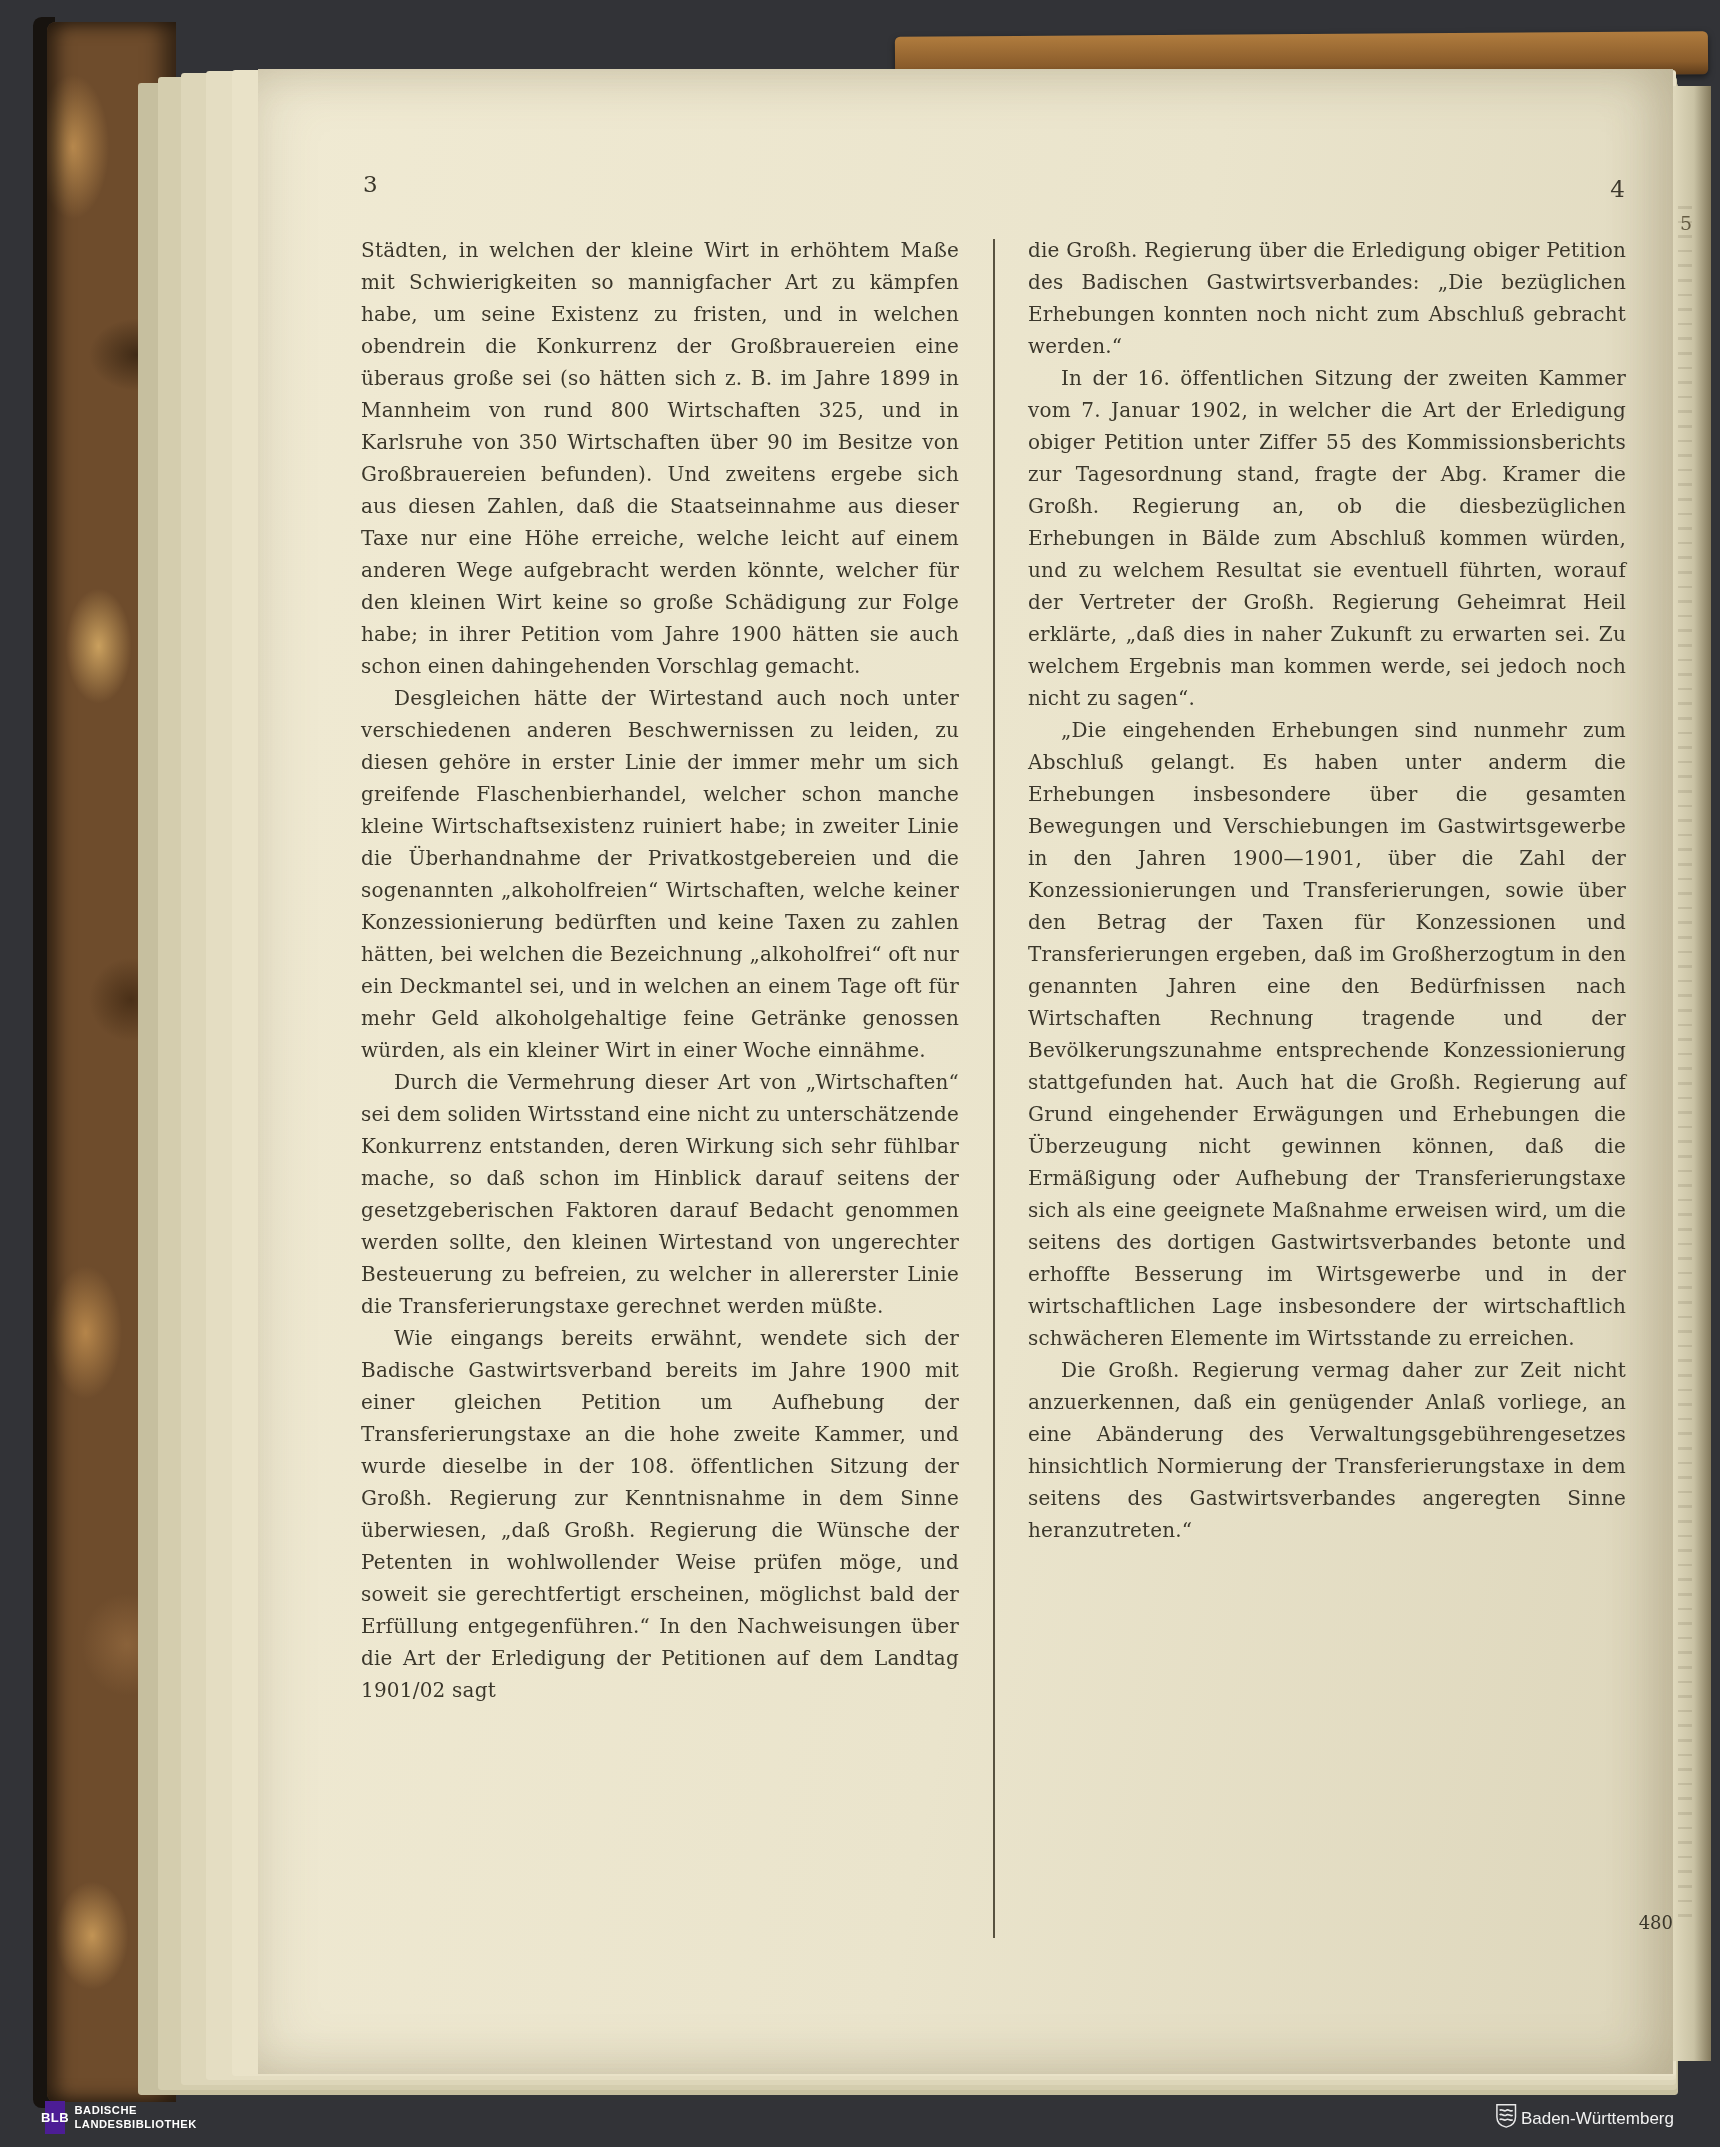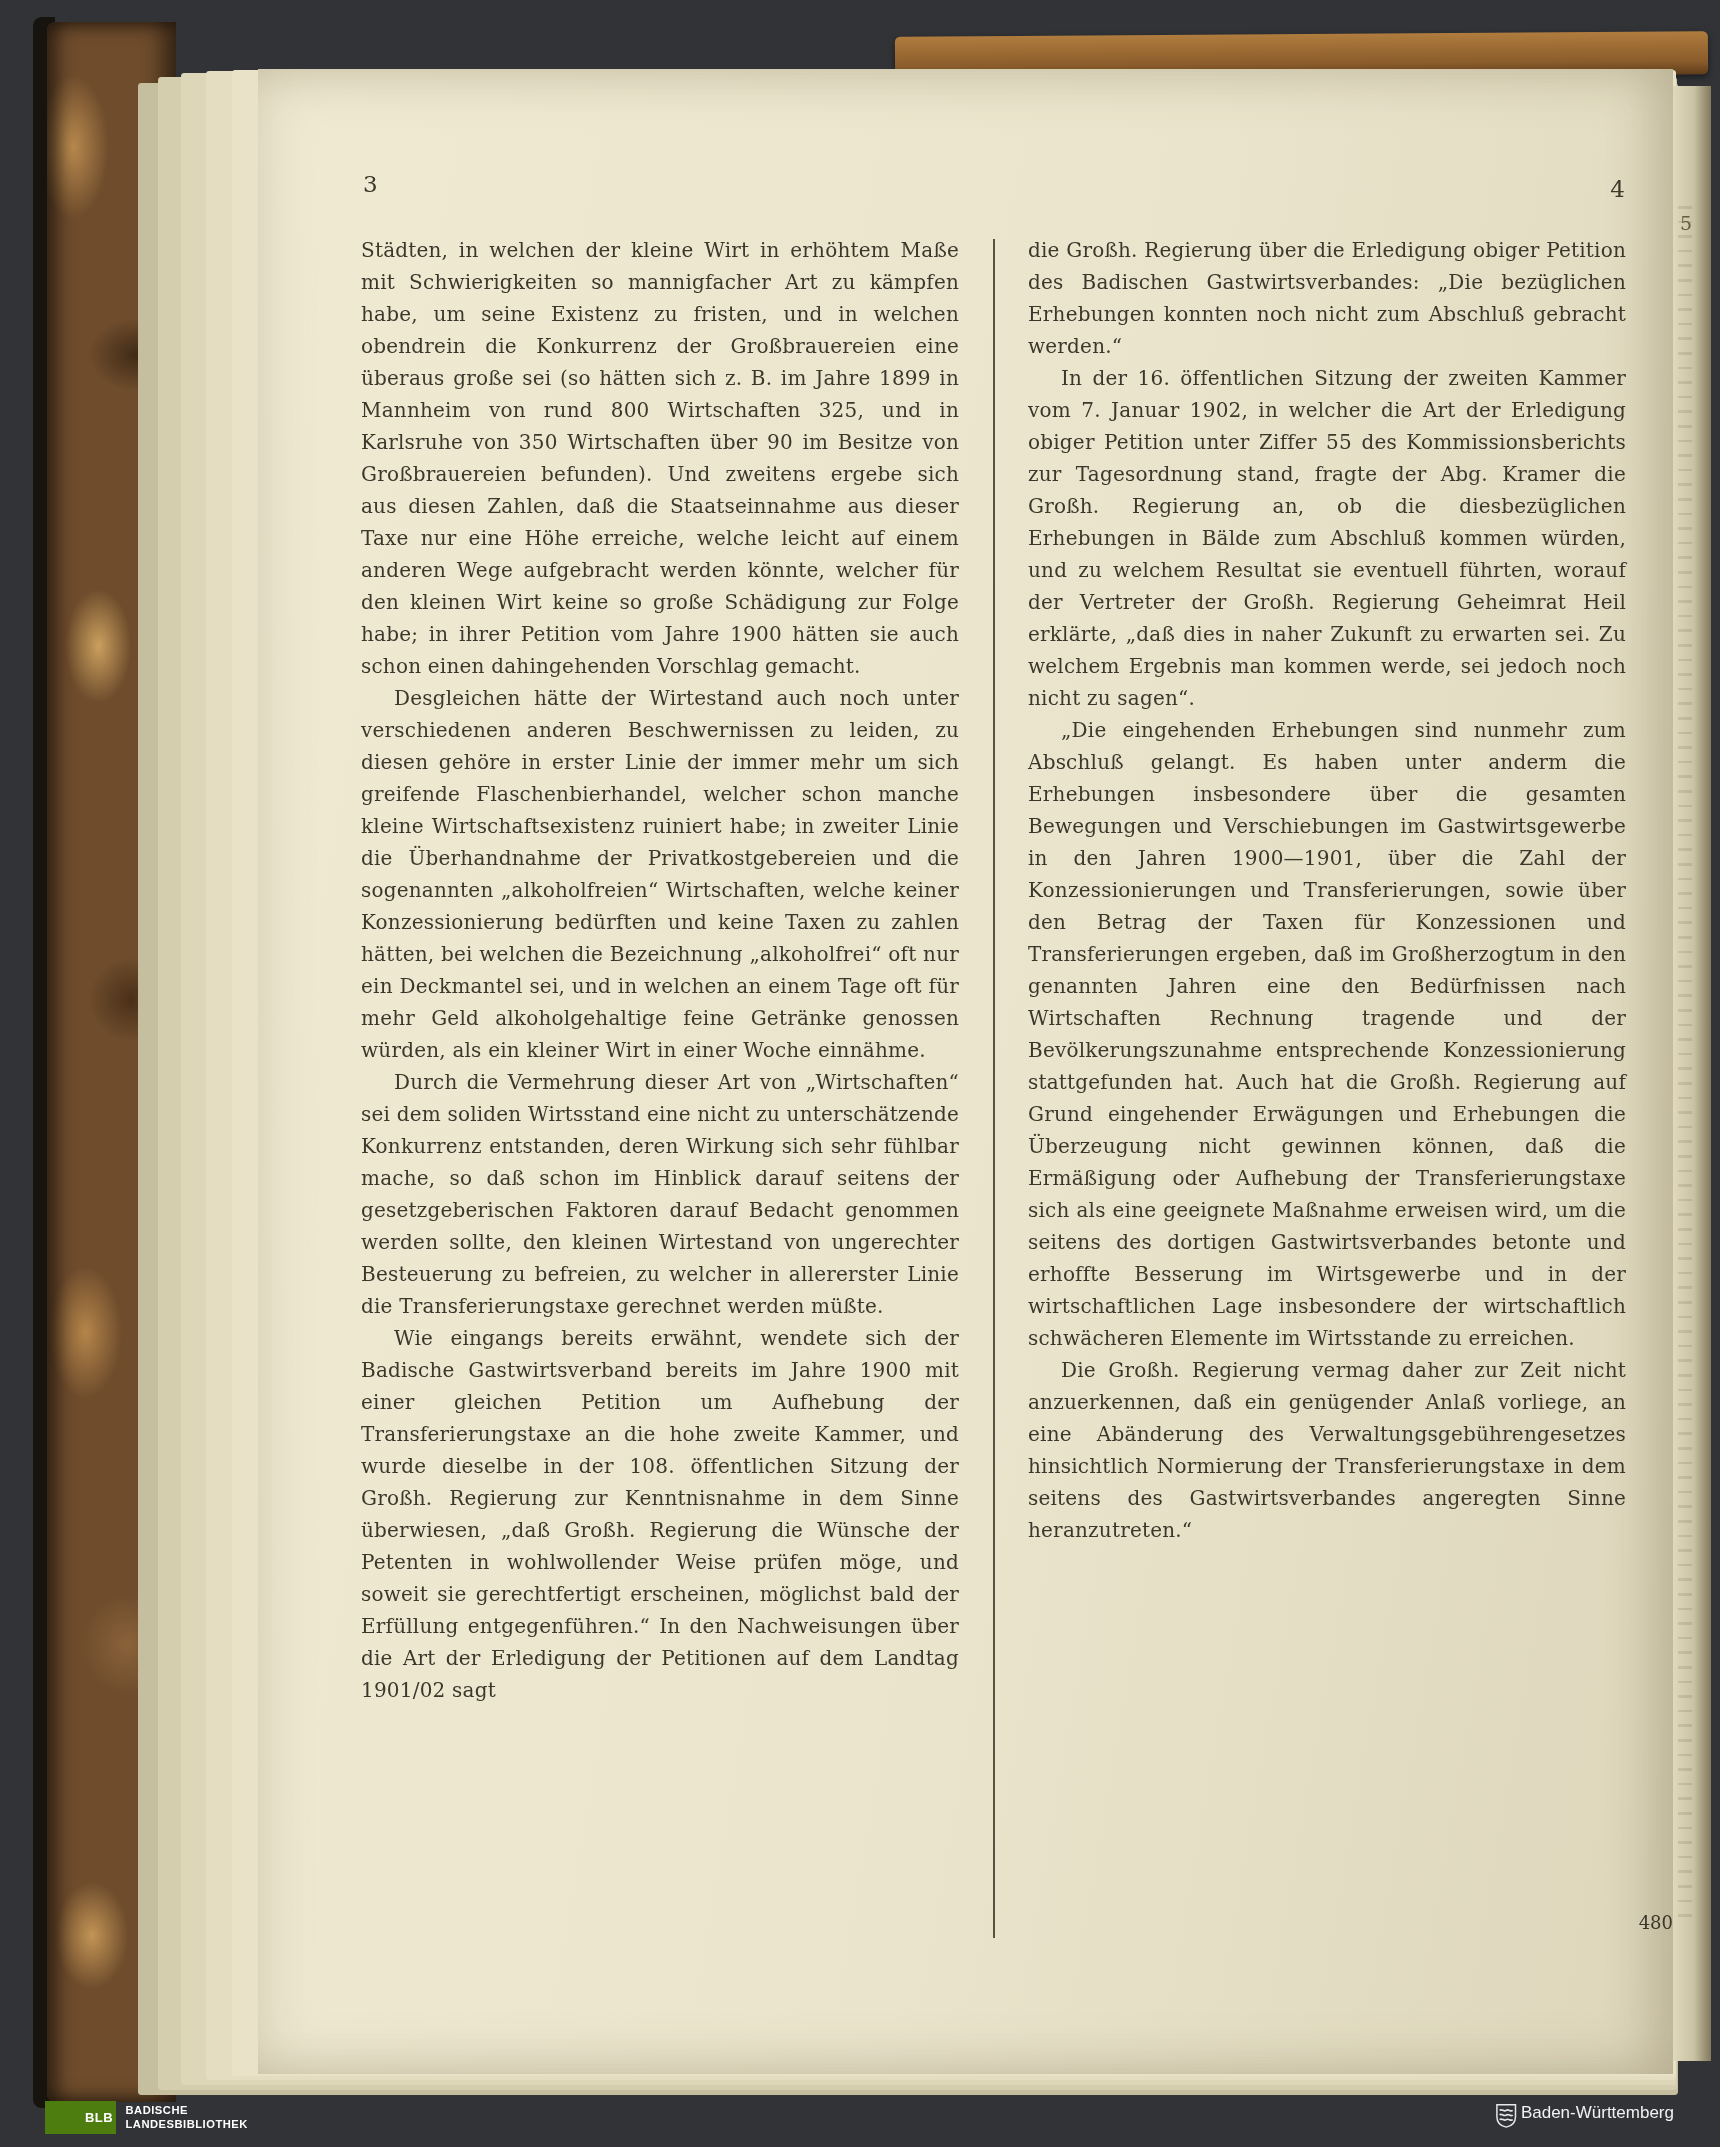--- a/index.html
+++ b/index.html
@@ -42,24 +42,24 @@
   .columns{position:absolute;left:103px;top:165px;width:1265px;height:1729px;}
   .col{position:absolute;top:0;width:598px;color:#3b372b;font-size:20px;line-height:32px;}
   .col.left{left:0;}
   .col.right{left:667px;}
   .divider{position:absolute;left:632px;top:5.2px;height:1699px;width:1.7px;background:#585240;}
   .para{margin:0;text-align:justify;letter-spacing:0.2px;}
   .para.indent{text-indent:33px;}
   .folio{position:absolute;left:0;top:1843px;width:100%;text-align:right;font-size:18px;color:#3b372b;}
   
   .footer-left{position:absolute;left:45px;bottom:13.8px;display:flex;align-items:center;gap:9.5px;}
-  .blb-badge{width:34px;height:33px;background:#4d7c0f;color:#fff;display:flex;align-items:center;justify-content:center;
-    font:bold 13px "Liberation Sans", sans-serif;letter-spacing:0.4px;padding-left:37px;}
+  .blb-badge{width:20px;height:33px;background:#4c1d95;color:#fff;display:flex;align-items:center;justify-content:center;
+    font:bold 13px "Liberation Sans", sans-serif;letter-spacing:0.4px;}
   .lib-name{color:#fff;font:bold 11.2px/13.8px "Liberation Sans", sans-serif;letter-spacing:0.5px;}
-  .footer-right{position:absolute;right:47px;bottom:19px;display:flex;align-items:flex-start;gap:4px;
+  .footer-right{position:absolute;right:47px;bottom:19px;display:flex;align-items:flex-end;gap:4px;
     color:#f2f2f2;font:17px "Liberation Sans", sans-serif;}
   .shield{width:22.4px;height:26px;display:block;}
 </style>
 </head>
 <body>
 
 <div class="scene">
 
   <div class="spine-shadow"></div>
   <div class="spine"></div>

